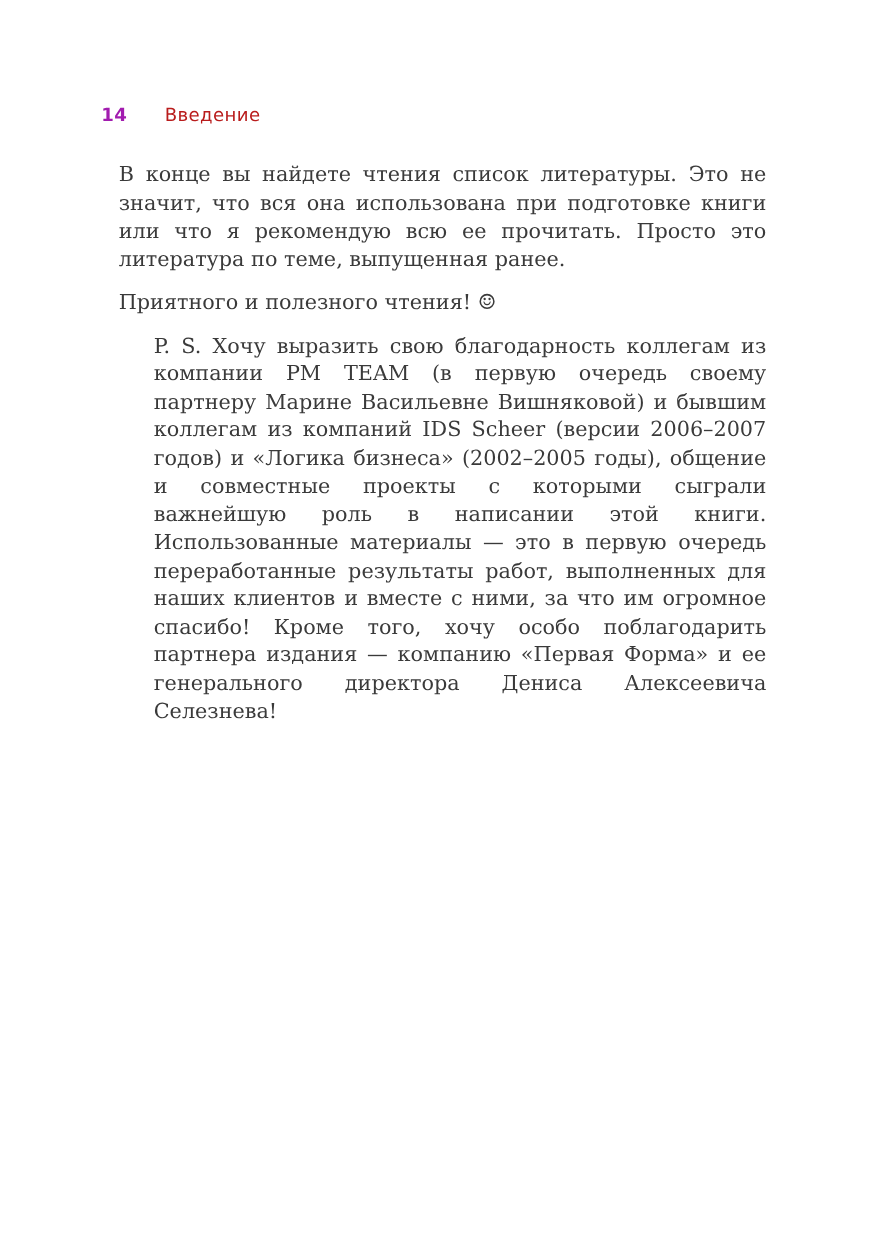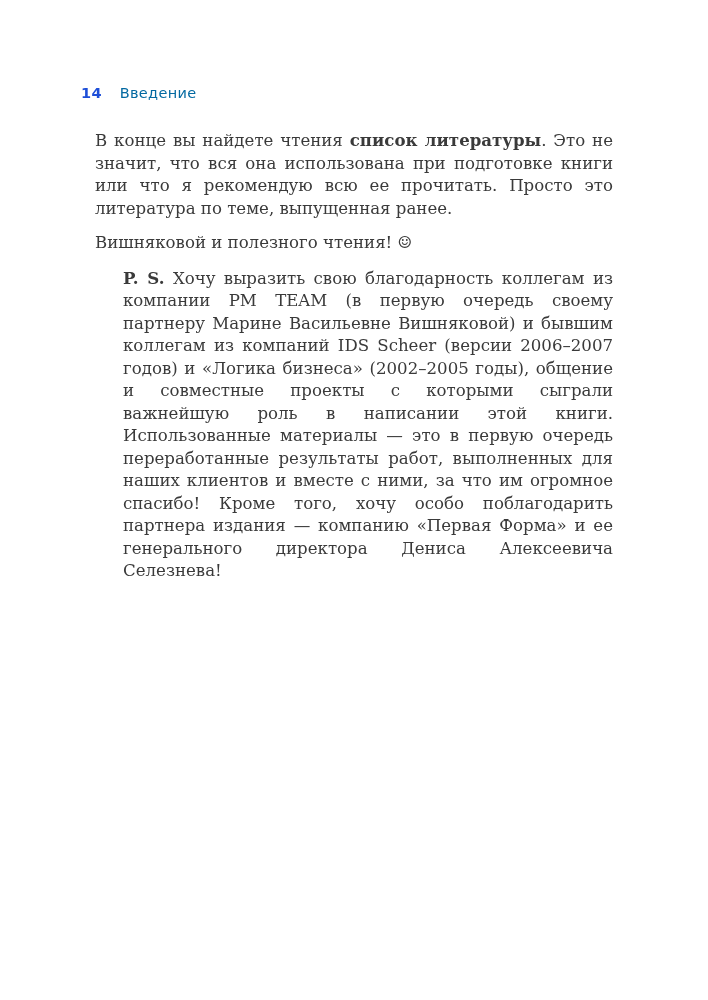--- a/index.html
+++ b/index.html
@@ -24,26 +24,26 @@
     top: 86px;
     left: 81px;
     font-family: "DejaVu Sans", "Liberation Sans", sans-serif;
     font-size: 14.5px;
     line-height: 15px;
     letter-spacing: 0.3px;
     white-space: nowrap;
   }
   .page-number {
     font-weight: 700;
-    color: #1d4ed8;
+    color: #a21caf;
   }
   .section-title {
     font-weight: 400;
-    color: #0369a1;
-    margin-left: 18px;
+    color: #b91c1c;
+    margin-left: 30px;
     text-align: right;
   }
   .text-block {
     position: absolute;
     top: 129px;
     left: 95px;
     width: 518px;
     color: #3a3a3a;
     font-size: 16.6px;
     line-height: 22.5px;
@@ -51,32 +51,32 @@
   .text-block p {
     margin: 0 0 12px 0;
     text-align: justify;
     text-justify: inter-word;
   }
   .text-block p:last-child {
     margin-bottom: 0;
     margin-left: 28px;
   }
   .run-bold {
-    font-weight: 700;
+    font-weight: 400;
   }
 </style>
 </head>
 <body>
 
 <div class="page">
 
   <div class="running-header">
     <span class="page-number">14</span><span class="section-title">Введение</span>
   </div>
 
   <div class="text-block">
 
   <p><span class="run">В конце вы найдете чтения </span><span class="run-bold">список литературы</span><span class="run">. Это не значит, что вся она использована при подготовке книги или что я рекомендую всю ее прочитать. Просто это литература по теме, выпущенная ранее.</span></p>
-      <p><span class="run">Вишняковой и полезного чтения! ☺</span></p>
+      <p><span class="run">Приятного и полезного чтения! ☺</span></p>
       <p><span class="run-bold">P. S.</span><span class="run"> Хочу выразить свою благодарность коллегам из компании PM TEAM (в первую очередь своему партнеру Марине Васильевне Вишняковой) и бывшим коллегам из компаний IDS Scheer (версии 2006–2007 годов) и «Логика бизнеса» (2002–2005 годы), общение и совместные проекты с которыми сыграли важнейшую роль в написании этой книги. Использованные материалы — это в первую очередь переработанные результаты работ, выполненных для наших клиентов и вместе с ними, за что им огромное спасибо! Кроме того, хочу особо поблагодарить партнера издания — компанию «Первая Форма» и ее генерального директора Дениса Алексеевича Селезнева!</span></p>
     </div>
 
 </div>
 
 </body></html>

